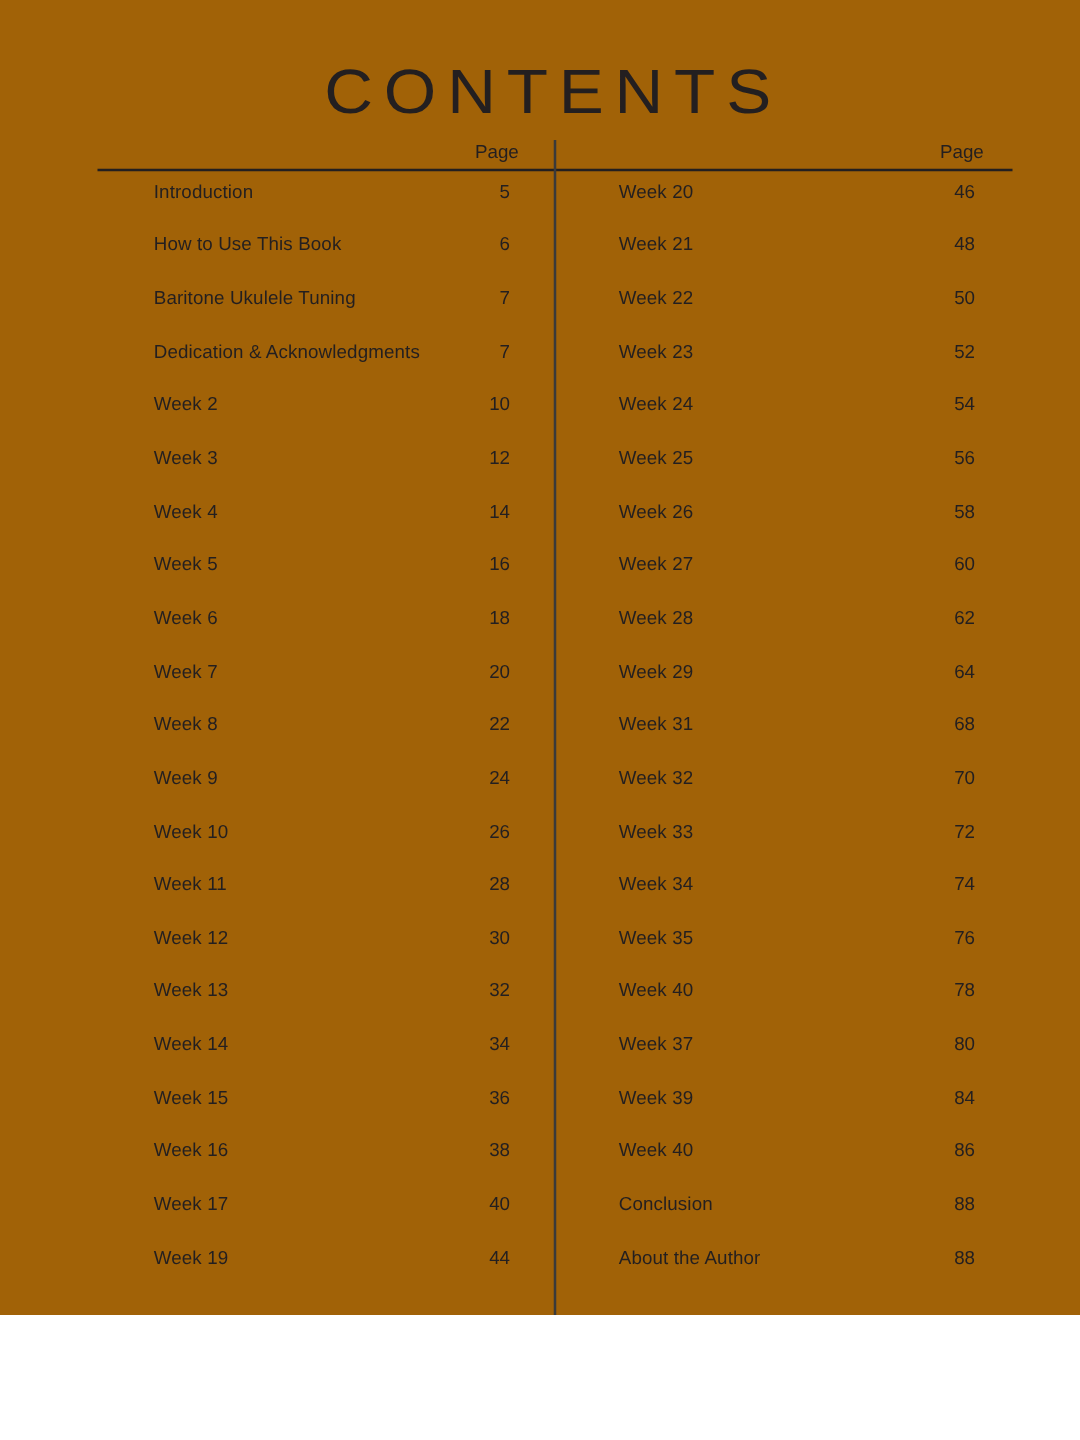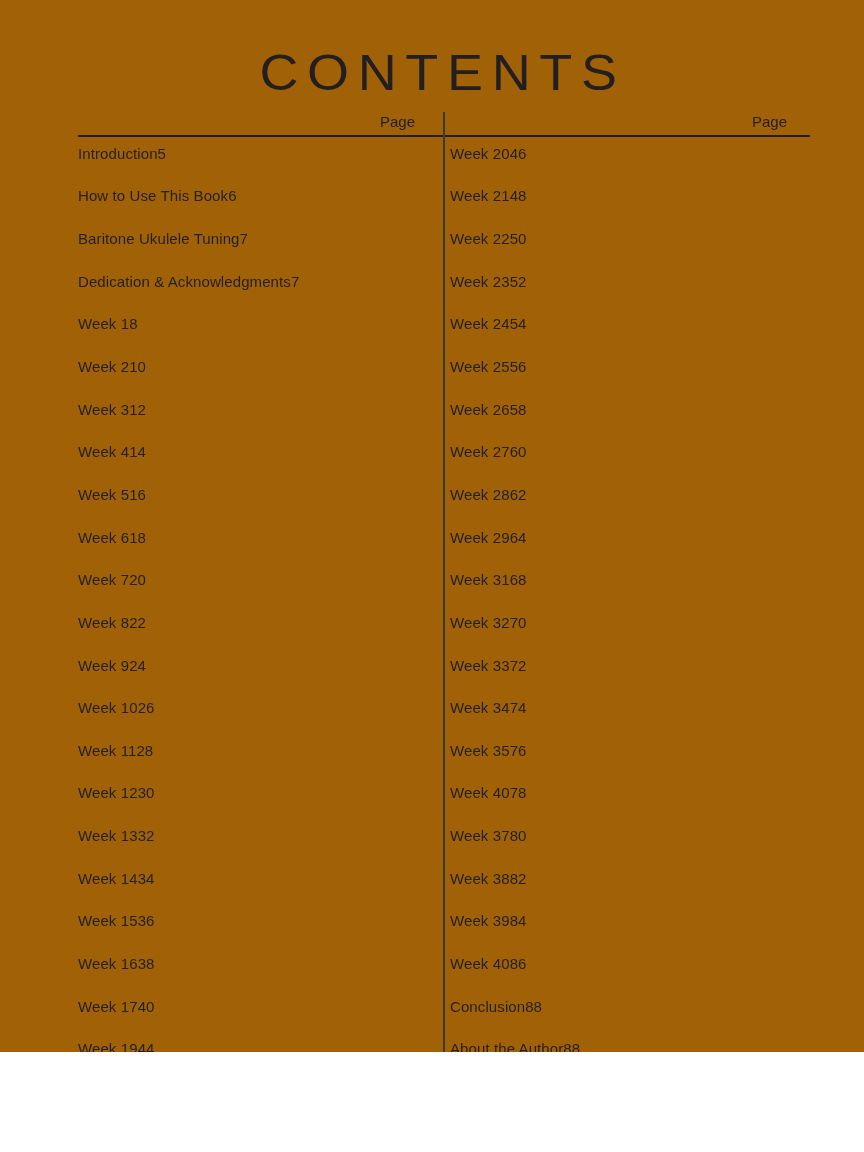--- a/index.html
+++ b/index.html
@@ -64,21 +64,22 @@
   .col {
     position: absolute;
     top: 132px;
   }
   .col.left  { left: 78px;  width: 337px; }
   .col.right { left: 450px; width: 337px; }
   .toc-row {
     height: 42.65px;
     display: flex;
     align-items: center;
-    justify-content: flex-start;
+    justify-content: space-between;
+    margin-left: 45px;
   }
   .toc-label {
     font-size: 15px;
     letter-spacing: 0.1px;
     color: #231f20;
     white-space: nowrap;
   }
   .toc-page {
     font-size: 15px;
     color: #231f20;
@@ -113,24 +114,20 @@
       </div>
       <div class="toc-row">
         <span class="toc-label">Baritone Ukulele Tuning</span>
         <span class="toc-page">7</span>
       </div>
       <div class="toc-row">
         <span class="toc-label">Dedication &amp; Acknowledgments</span>
         <span class="toc-page">7</span>
       </div>
       <div class="toc-row">
-        <span class="toc-label">Week 1</span>
-        <span class="toc-page">8</span>
-      </div>
-      <div class="toc-row">
         <span class="toc-label">Week 2</span>
         <span class="toc-page">10</span>
       </div>
       <div class="toc-row">
         <span class="toc-label">Week 3</span>
         <span class="toc-page">12</span>
       </div>
       <div class="toc-row">
         <span class="toc-label">Week 4</span>
         <span class="toc-page">14</span>
@@ -255,24 +252,20 @@
       </div>
       <div class="toc-row">
         <span class="toc-label">Week 40</span>
         <span class="toc-page">78</span>
       </div>
       <div class="toc-row">
         <span class="toc-label">Week 37</span>
         <span class="toc-page">80</span>
       </div>
       <div class="toc-row">
-        <span class="toc-label">Week 38</span>
-        <span class="toc-page">82</span>
-      </div>
-      <div class="toc-row">
         <span class="toc-label">Week 39</span>
         <span class="toc-page">84</span>
       </div>
       <div class="toc-row">
         <span class="toc-label">Week 40</span>
         <span class="toc-page">86</span>
       </div>
       <div class="toc-row">
         <span class="toc-label">Conclusion</span>
         <span class="toc-page">88</span>

